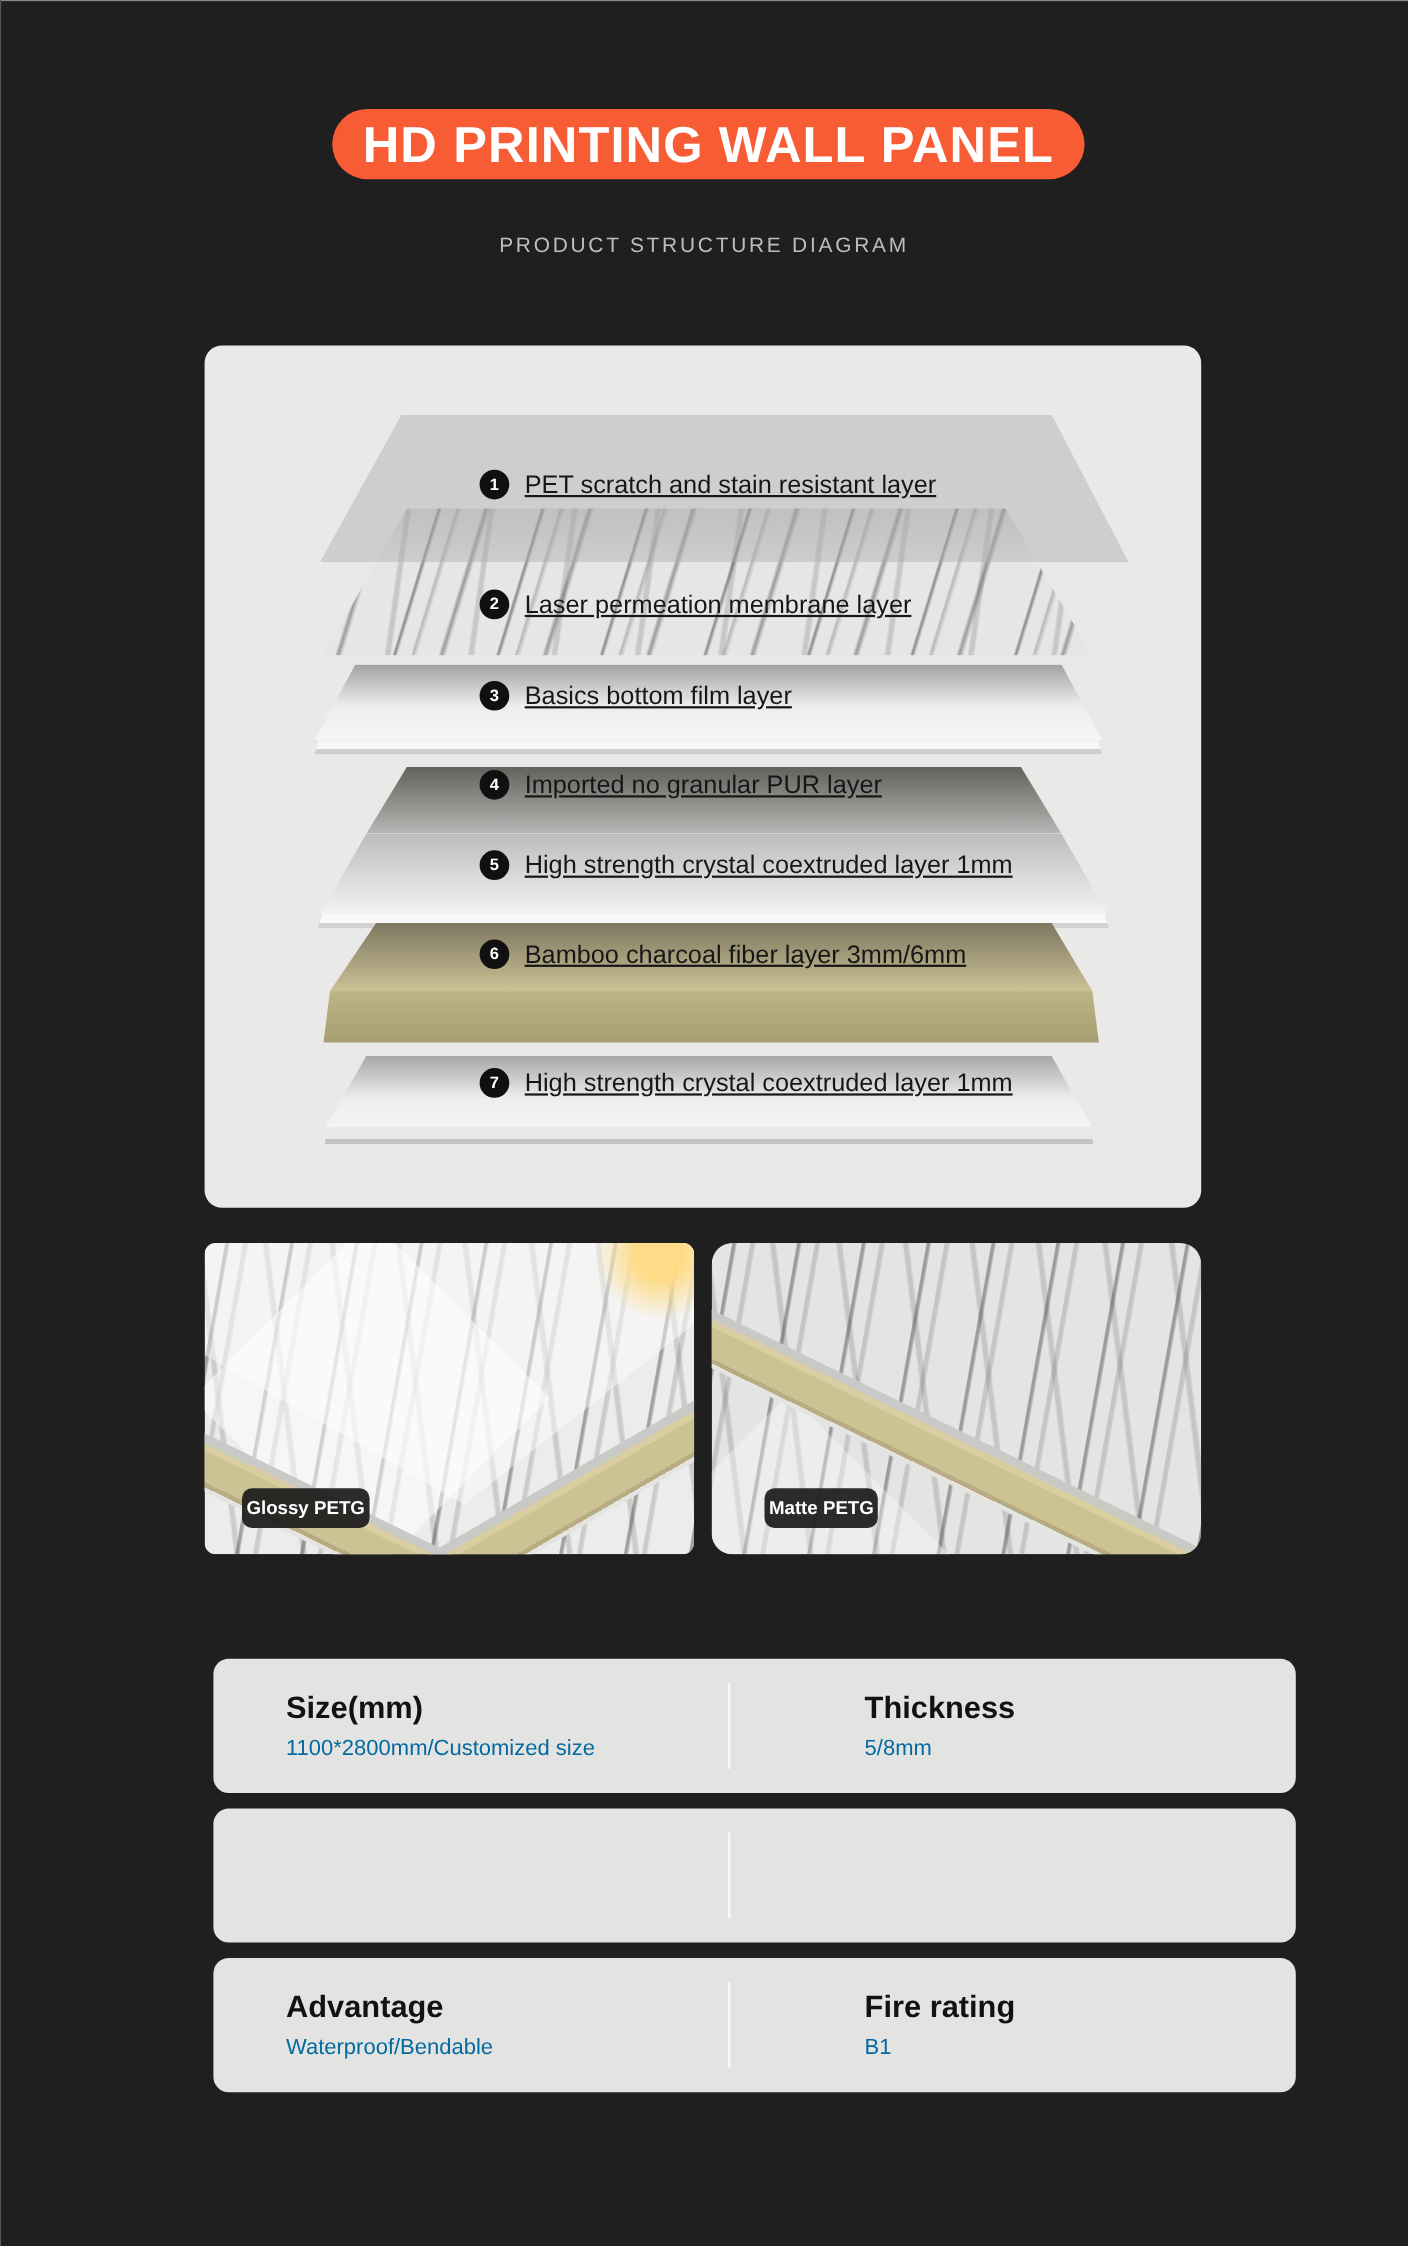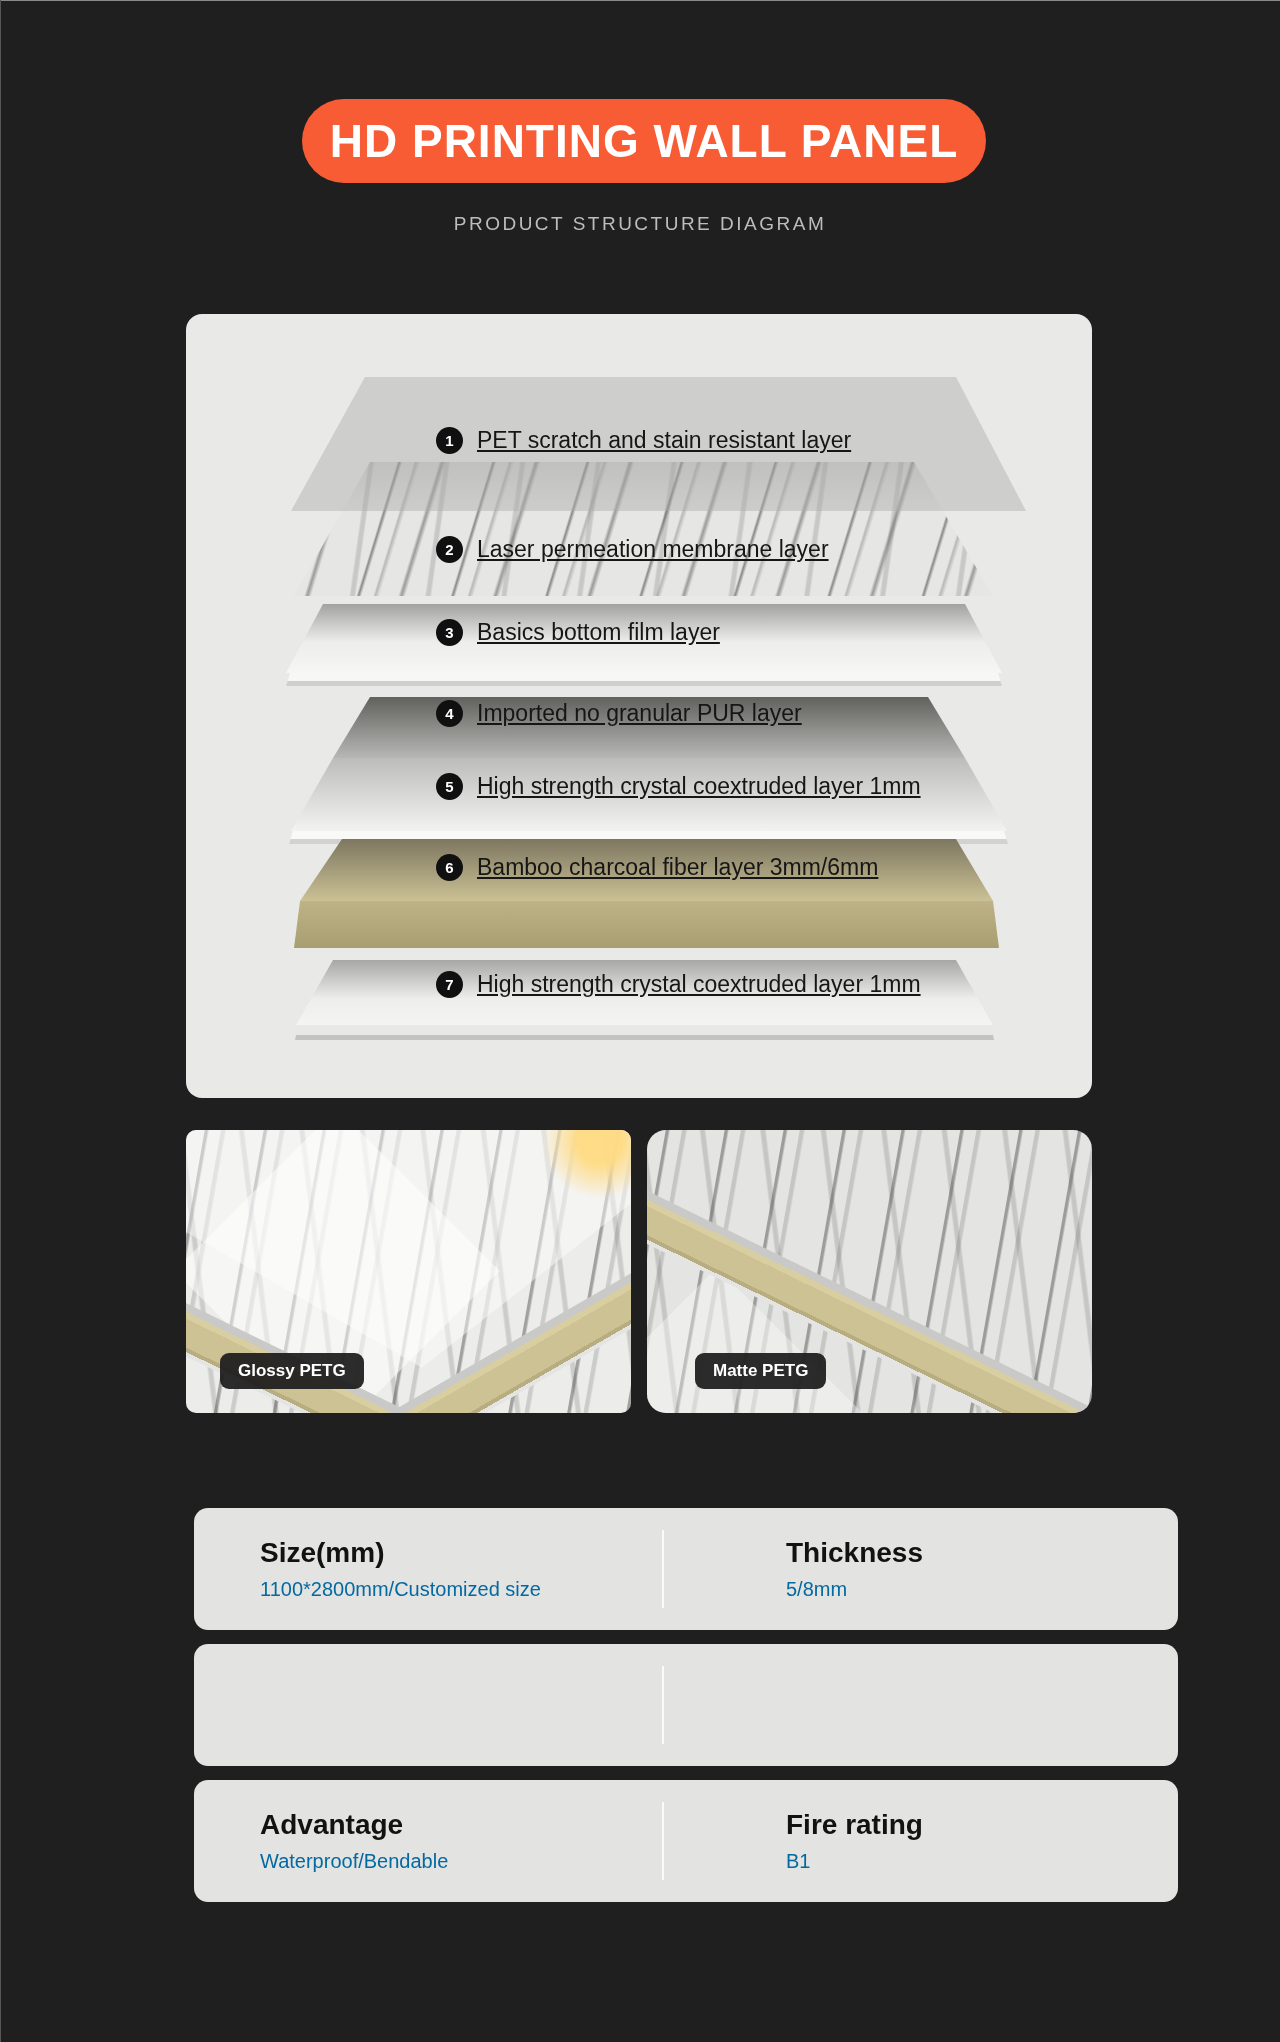--- a/index.html
+++ b/index.html
@@ -2,21 +2,21 @@
 <html><head>
 <meta charset="utf-8">
 <style>
   html,body{margin:0;padding:0;background:#141415;}
   *{box-sizing:border-box;font-family:"Liberation Sans","DejaVu Sans",sans-serif;}
   .page{position:relative;width:1280px;height:2042px;background:#1f1f20;overflow:hidden;margin:0 auto;}
   .edge-top{position:absolute;left:0;top:0;width:1280px;height:1px;background:#8a8a8a;}
   .edge-left{position:absolute;left:0;top:0;width:1px;height:2042px;background:#565656;}
 
   
-  .title-pill{position:absolute;left:302px;top:99px;width:684px;height:84px;border-radius:42px;
+  .title-pill{position:absolute;left:302px;top:99px;width:684px;height:64px;border-radius:42px;
     background:#f85c35;display:flex;align-items:center;justify-content:center;}
   .title-pill span{color:#ffffff;font-size:46px;font-weight:700;letter-spacing:1px;white-space:nowrap;}
   .subtitle{position:absolute;left:0;top:213px;width:1280px;text-align:center;color:#bdbdbd;
     font-size:19px;letter-spacing:2.5px;}
 
   
   .diagram-card{position:absolute;left:186px;top:314px;width:906px;height:784px;border-radius:16px;
     background:#e9e9e8;overflow:hidden;}
   .layer{position:absolute;left:0;width:906px;}
   .marble-bg{background-color:#e6e6e4;background-image:
@@ -65,21 +65,21 @@
   .gloss-face{position:absolute;inset:0;background:rgba(255,255,255,.45);
     clip-path:polygon(0 0,100% 0,100% 26%,53% 84%,0 36%);z-index:2;}
   .gloss-rhombus{position:absolute;left:36px;top:26px;width:230px;height:230px;transform:rotate(45deg);
     background:rgba(255,255,255,.5);z-index:3;}
   .glare{position:absolute;inset:0;z-index:5;
     background:radial-gradient(circle at 93% 4%, rgba(255,219,130,.95) 0 22px, rgba(255,219,130,0) 58px);}
   .matte-shade{position:absolute;inset:0;background:rgba(40,40,40,.04);z-index:2;}
   .matte-rhombus{position:absolute;left:-40px;bottom:-120px;width:220px;height:220px;transform:rotate(45deg);
     background:rgba(255,255,255,.35);z-index:3;}
   .petg-badge{position:absolute;bottom:24px;background:rgba(28,28,28,.93);color:#fff;font-size:17px;
-    font-weight:700;padding:8px 18px;border-radius:9px;z-index:8;white-space:nowrap;}
+    font-weight:700;padding:8px 4px;border-radius:9px;z-index:8;white-space:nowrap;}
   .badge-l{left:34px;} .badge-r{left:48px;}
 
   
   .spec-row{position:absolute;left:194px;width:984px;height:122px;border-radius:14px;background:#e3e3e2;}
   .spec-row1{top:1508px;} .spec-row2{top:1644px;} .spec-row3{top:1780px;}
   .spec-col{position:absolute;top:0;height:100%;display:flex;flex-direction:column;justify-content:center;gap:9px;}
   .spec-col-left{left:66px;} .spec-col-right{left:592px;}
   .spec-label{font-size:28px;font-weight:700;color:#121212;}
   .spec-value{font-size:20px;color:#0369a1;}
   .spec-divider{position:absolute;left:468px;top:22px;width:2px;height:78px;background:#fafafa;}

